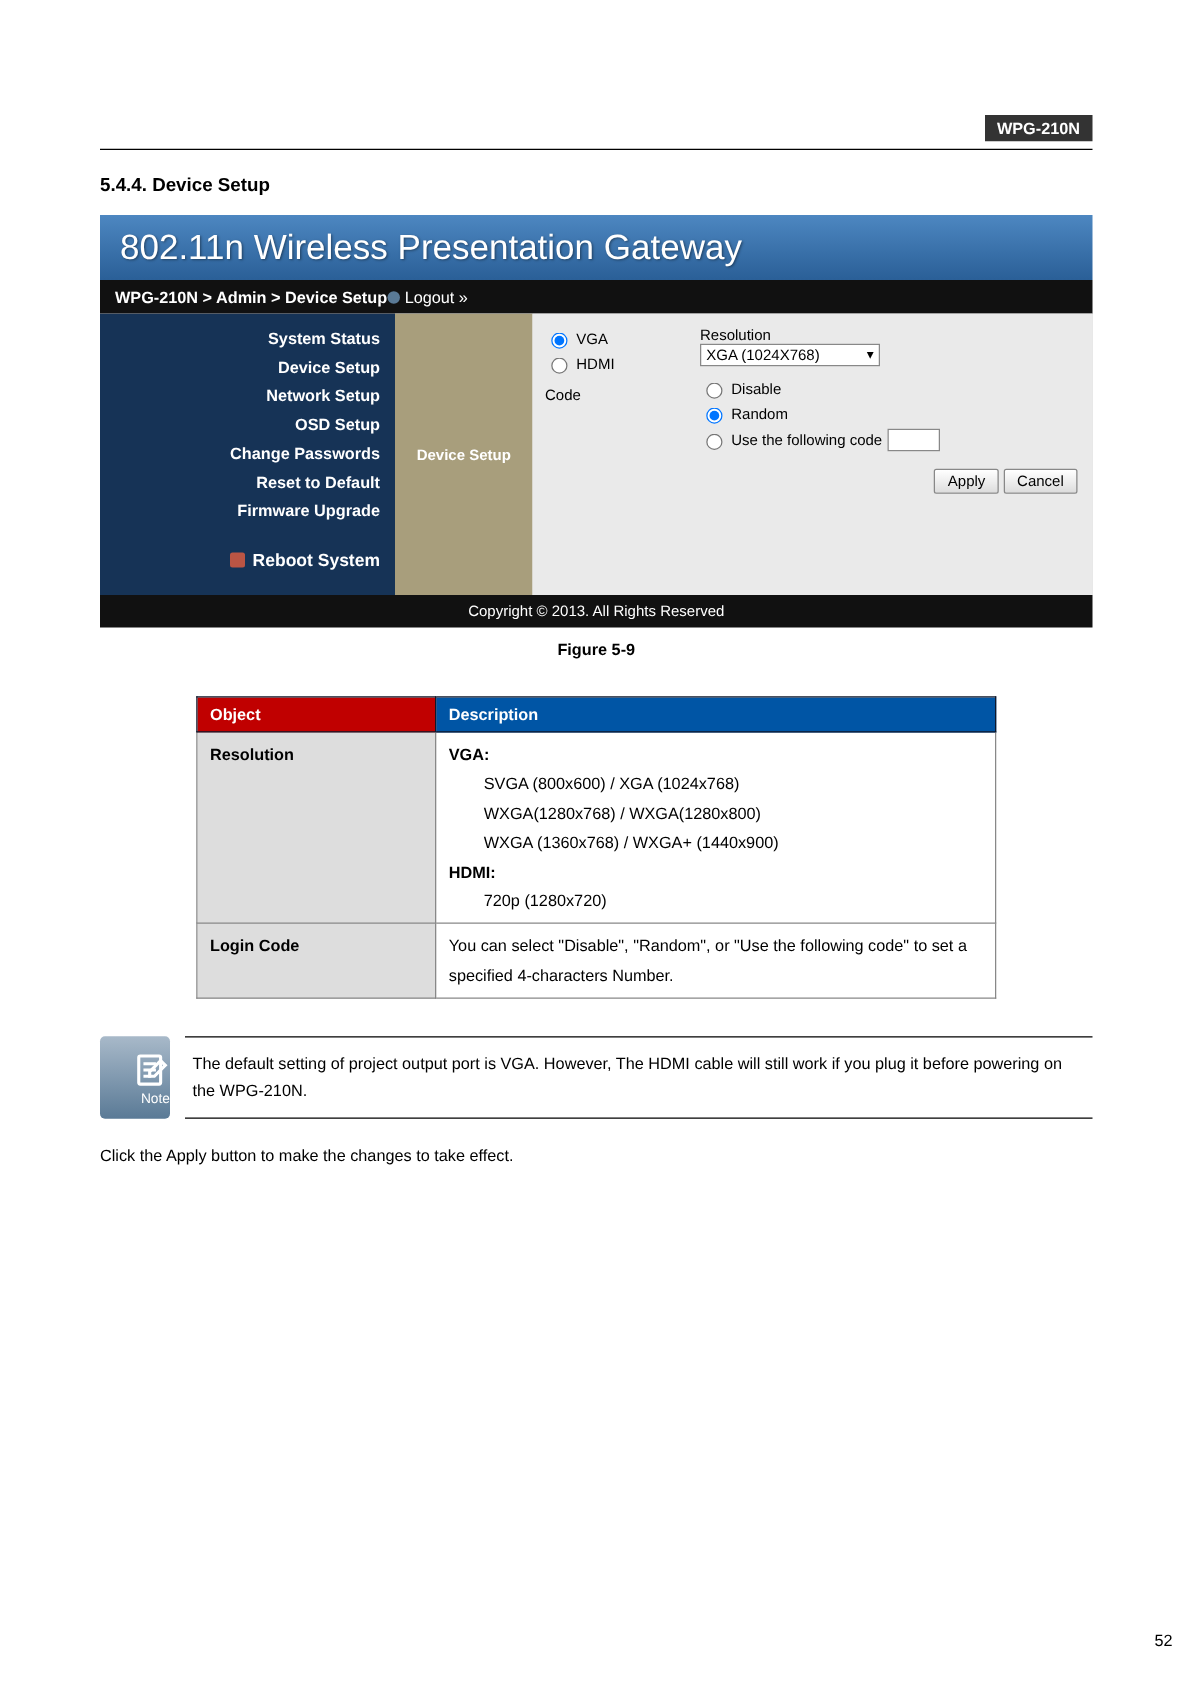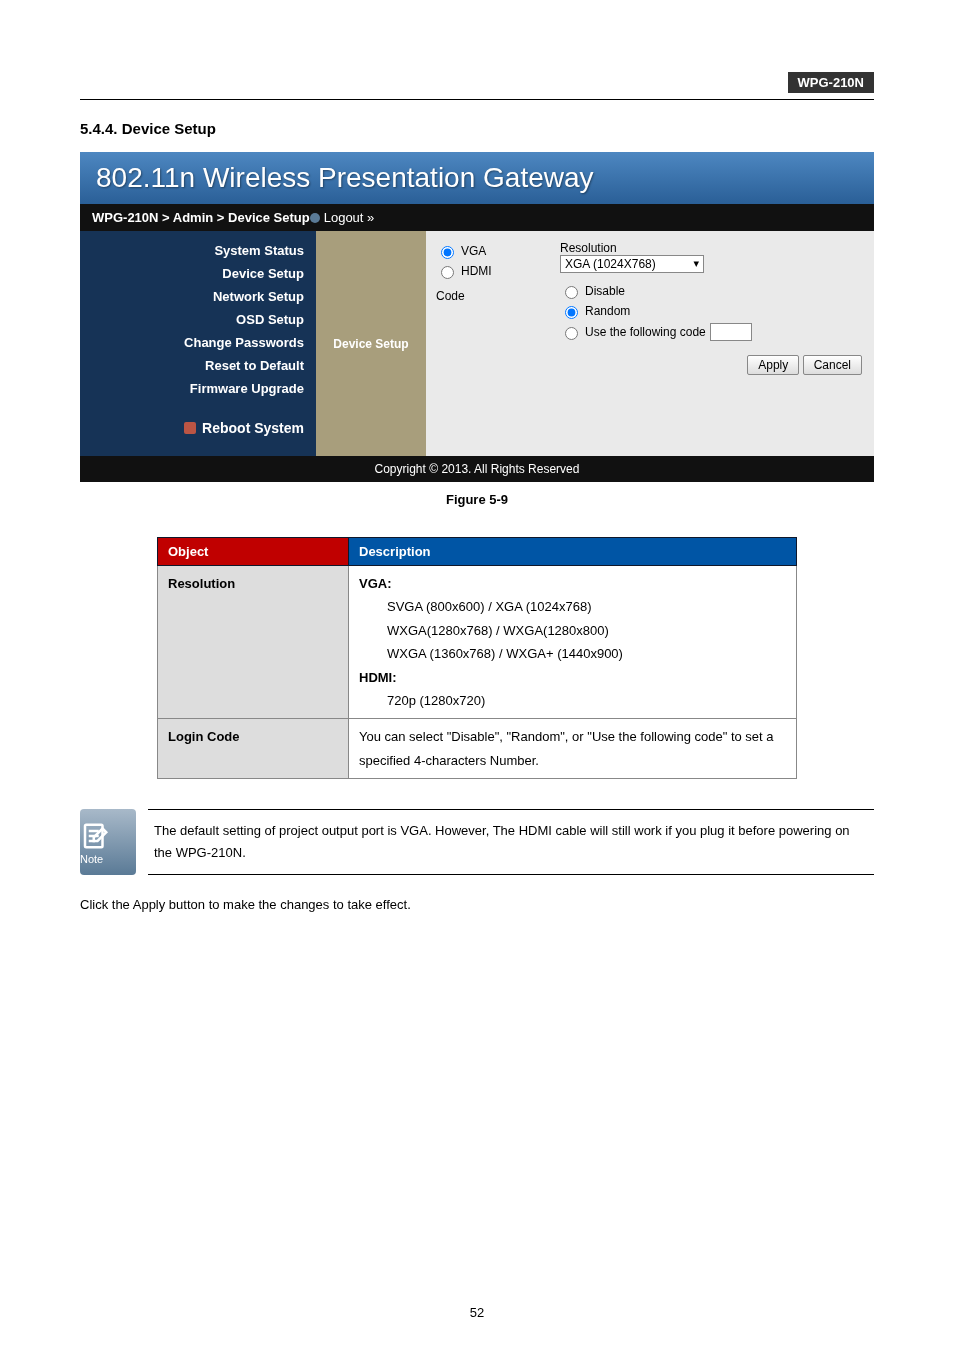--- a/index.html
+++ b/index.html
@@ -7,21 +7,21 @@
     padding: 0;
     font-family: Arial, sans-serif;
     background: #fff;
     color: #000;
     font-size: 14px;
   }
   .page {
     width: 954px;
     min-height: 1350px;
     margin: 0 auto;
-    padding: 72px 80px 40px 80px;
+    padding: 92px 80px 40px 80px;
     box-sizing: border-box;
     position: relative;
   }
   .header-tag {
     background: #333;
     color: #fff;
     padding: 3px 10px;
     font-weight: bold;
     font-size: 13px;
     float: right;
@@ -175,21 +175,21 @@
   .note-row {
     display: flex;
     align-items: stretch;
     gap: 12px;
     margin: 20px 0 20px 0;
   }
   .note-icon {
     width: 56px;
     display: flex;
     flex-direction: column;
-    align-items: flex-start;
+    align-items: flex-end;
     justify-content: center;
     background: linear-gradient(#a8b9c9,#5a7a96);
     border-radius: 4px;
     color: #fff;
   }
   .note-icon svg { margin-top: 6px; }
   .note-icon .note-text { font-size: 11px; padding: 2px 0 4px 0; }
   .note-body {
     flex: 1;
     border-top: 1px solid #000;
@@ -200,22 +200,22 @@
   }
   .body-text {
     font-size: 13px;
     margin: 20px 0;
     line-height: 1.6;
   }
   .page-num {
     position: absolute;
     bottom: 30px;
     left: 0;
-    right: 0;
-    text-align: center;
+    right: 16px;
+    text-align: right;
     font-size: 13px;
   }
 </style>
 </head>
 <body>
 
 <div class="page">
 
   <div>
     <span class="header-tag">WPG-210N</span>

